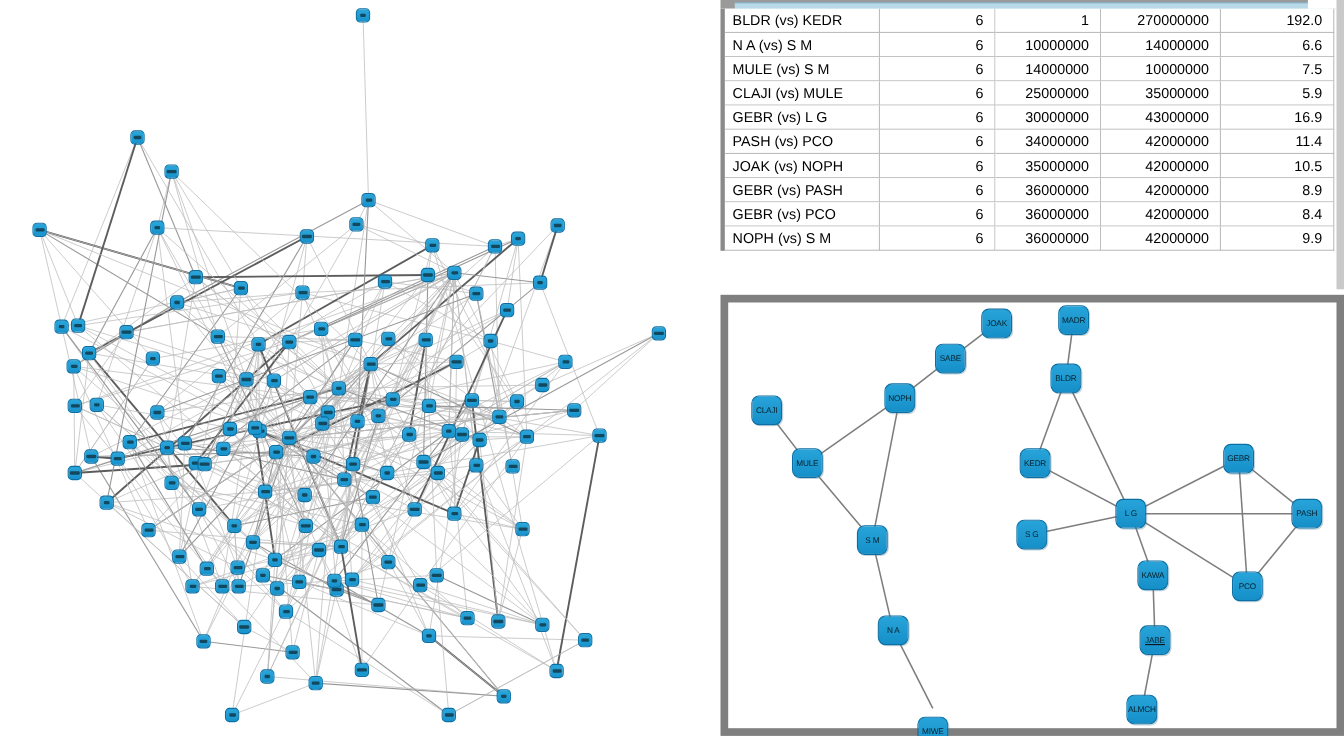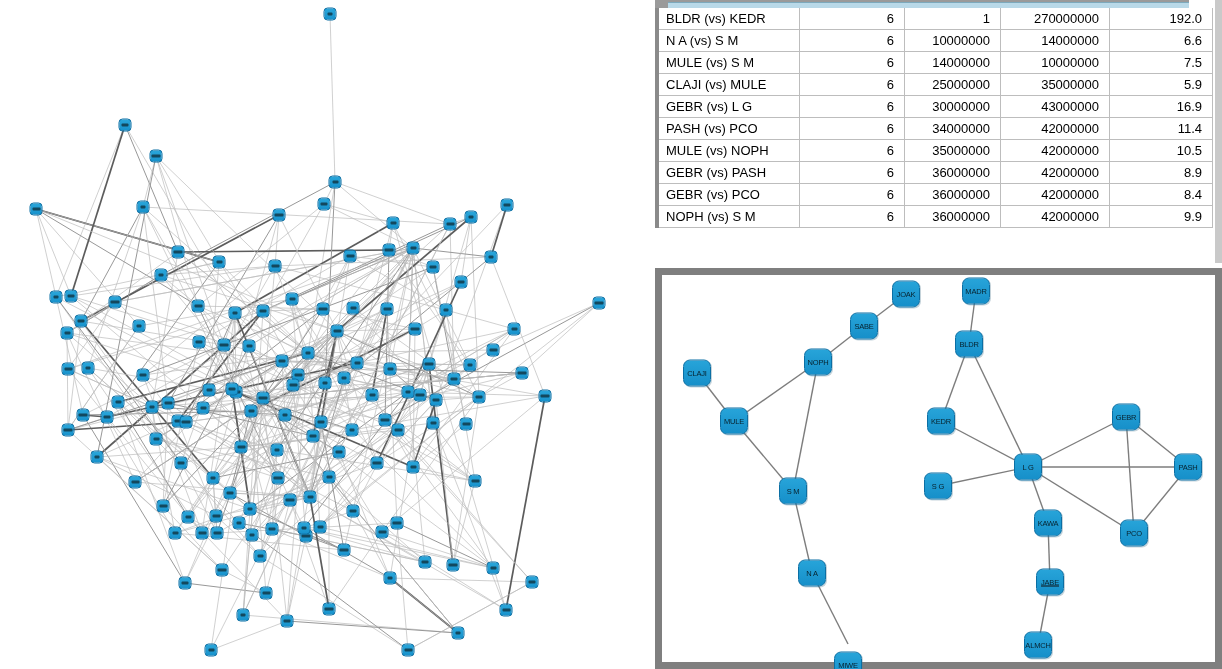--- a/index.html
+++ b/index.html
@@ -985,21 +985,21 @@
             <div class="td-cell td-num" style="width: 103px;">16.9</div>
           </div>
           <div class="t-row">
             <div class="td-cell td-left" style="width: 141px;">PASH (vs) PCO</div>
             <div class="td-cell td-num" style="width: 105px;">6</div>
             <div class="td-cell td-num" style="width: 96px;">34000000</div>
             <div class="td-cell td-num" style="width: 109px;">42000000</div>
             <div class="td-cell td-num" style="width: 103px;">11.4</div>
           </div>
           <div class="t-row">
-            <div class="td-cell td-left" style="width: 141px;">MULE (vs) NOPH</div>
+            <div class="td-cell td-left" style="width: 141px;">JOAK (vs) NOPH</div>
             <div class="td-cell td-num" style="width: 105px;">6</div>
             <div class="td-cell td-num" style="width: 96px;">35000000</div>
             <div class="td-cell td-num" style="width: 109px;">42000000</div>
             <div class="td-cell td-num" style="width: 103px;">10.5</div>
           </div>
           <div class="t-row">
             <div class="td-cell td-left" style="width: 141px;">GEBR (vs) PASH</div>
             <div class="td-cell td-num" style="width: 105px;">6</div>
             <div class="td-cell td-num" style="width: 96px;">36000000</div>
             <div class="td-cell td-num" style="width: 109px;">42000000</div>

